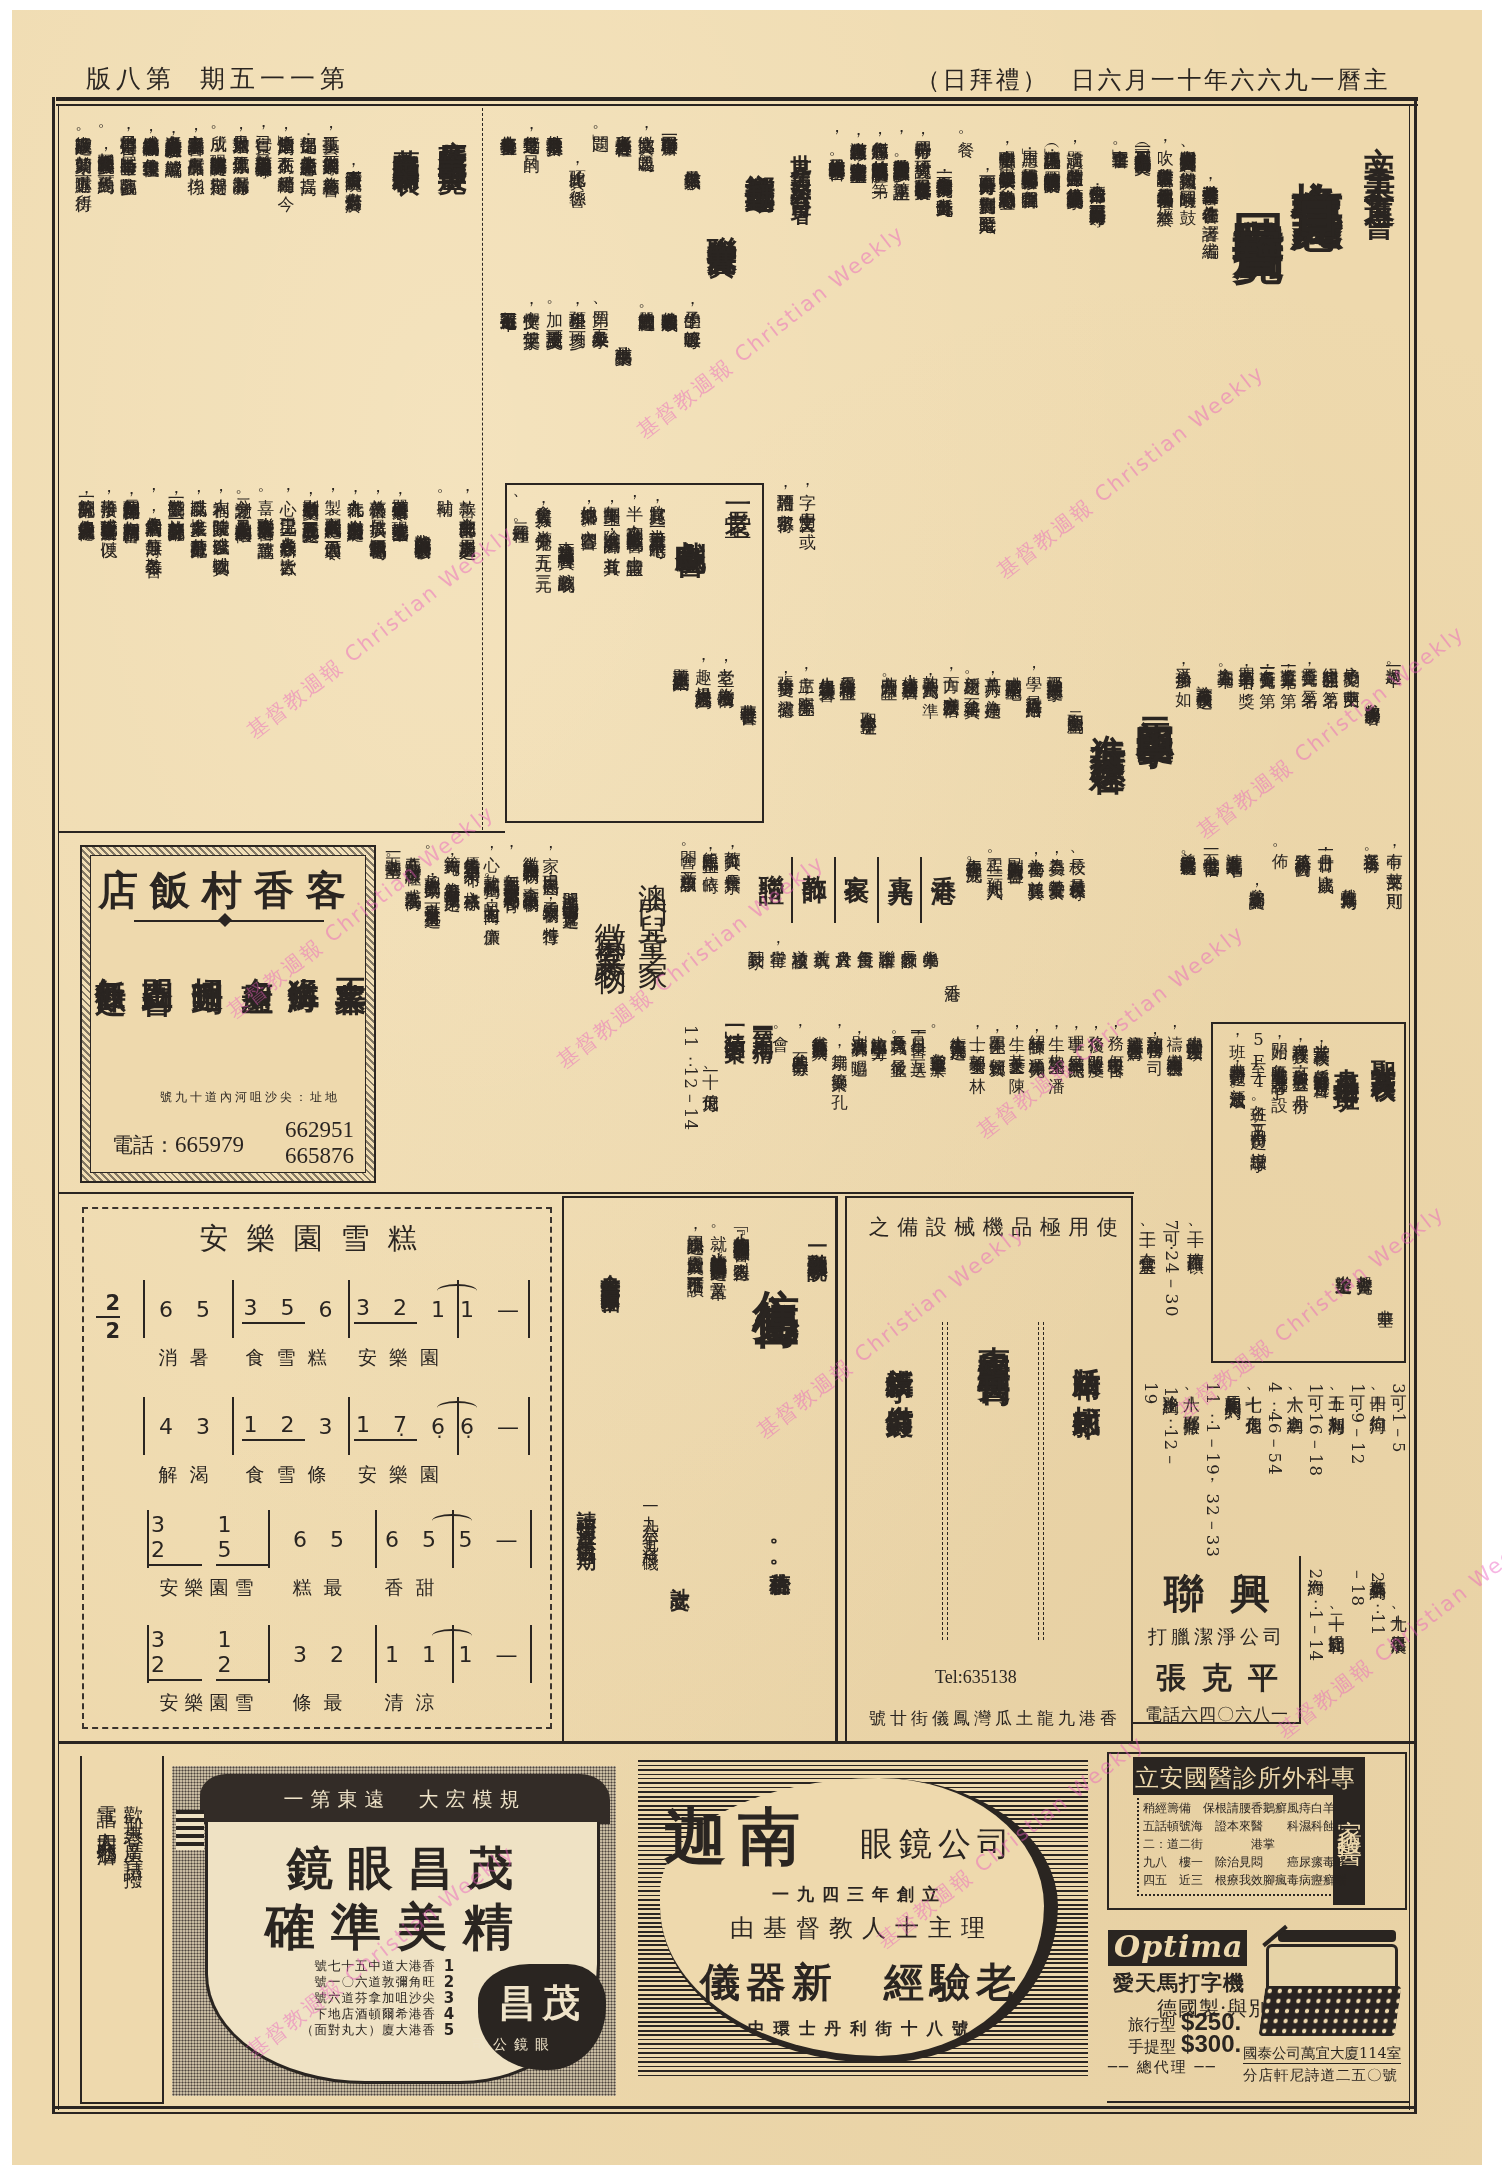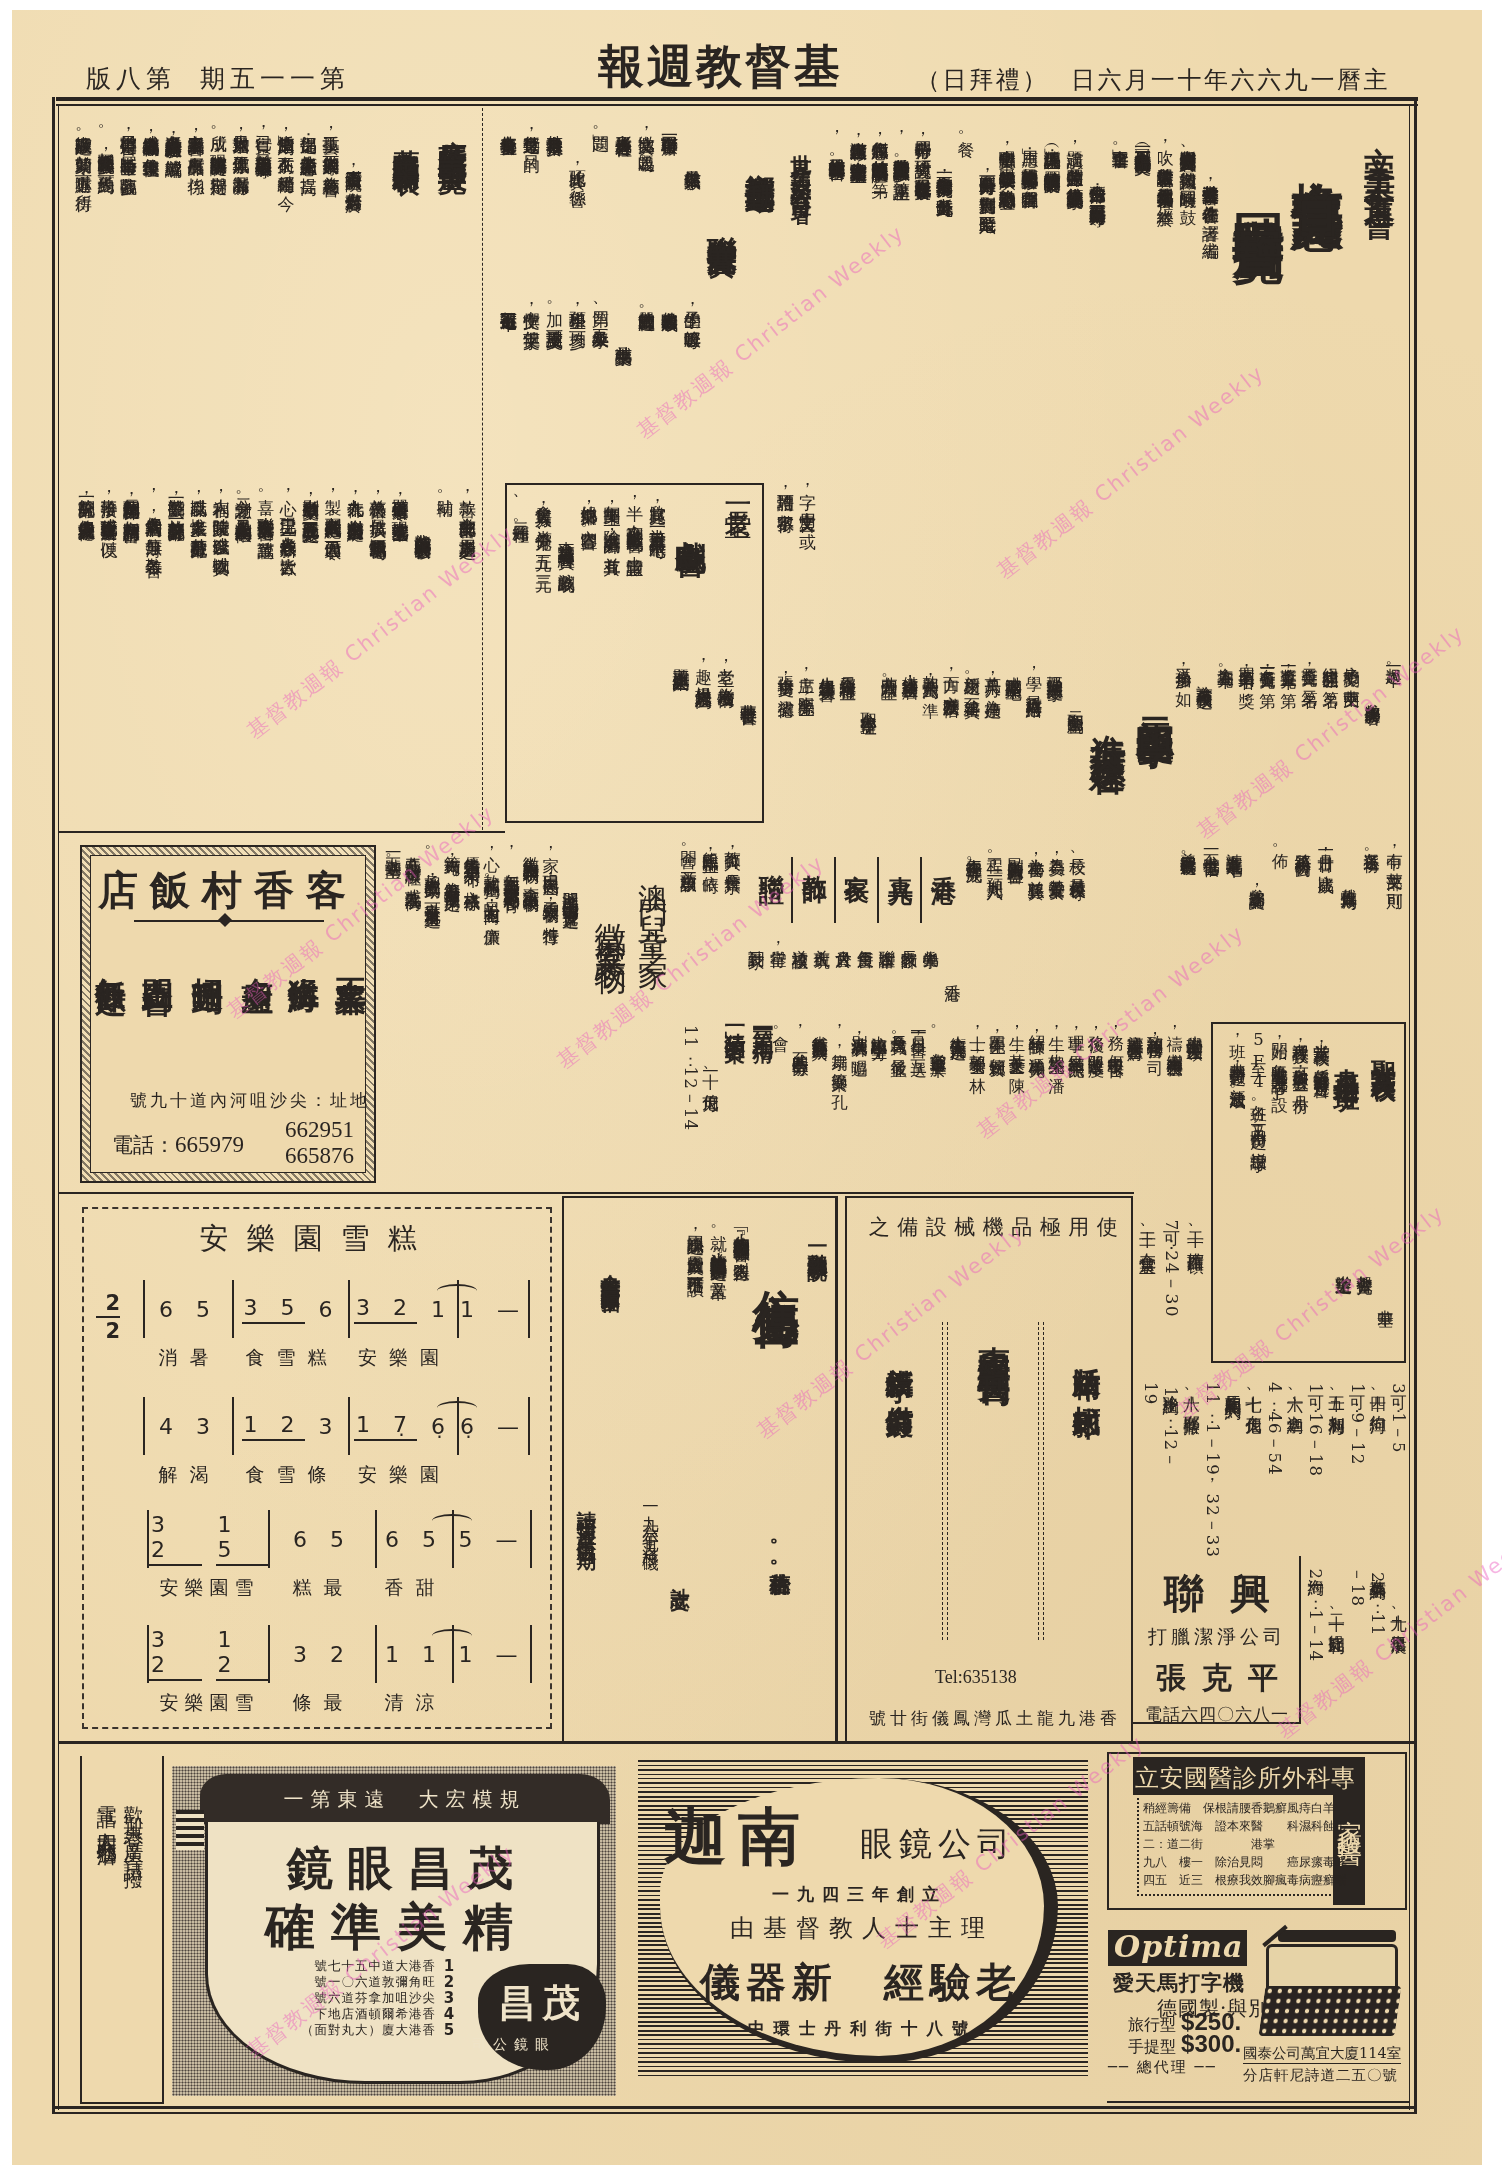--- a/index.html
+++ b/index.html
@@ -37,21 +37,20 @@
 </style>
 </head>
 <body>
 
 <div id="page">
   <div class="paper"></div>
 
   <div class="abs" style="left:86px;top:62px;width:290px;font-size:25px;letter-spacing:5px;direction:rtl;text-align:left;">
     <span class="rtl">第一一五期</span><span style="display:inline-block;width:24px"></span><span class="rtl">第八版</span>
   </div>
-  <div class="abs rtl b" style="left:598px;top:36px;font-size:46px;letter-spacing:3px;">基督教週報</div>
   <div class="abs" style="left:916px;top:64px;width:484px;font-size:24px;letter-spacing:2.6px;direction:rtl;text-align:left;">
     <span class="rtl">主曆一九六六年十一月六日</span><span style="display:inline-block;width:22px"></span><span class="rtl">（禮拜日）</span>
   </div>
 
   <div class="rule" style="left:56px;top:97px;width:1362px;height:4px;"></div>
   <div class="rule" style="left:56px;top:104px;width:1362px;height:1.5px;"></div>
   <div class="rule" style="left:52px;top:97px;width:3px;height:2017px;"></div>
   <div class="rule" style="left:58px;top:104px;width:1px;height:2006px;"></div>
   <div class="rule" style="left:1414px;top:97px;width:3px;height:2017px;"></div>
   <div class="rule" style="left:1409px;top:104px;width:1px;height:2006px;"></div>
@@ -302,21 +301,21 @@
     <div class="box" style="left:8px;top:8px;right:8px;bottom:8px;background:#eed9ad;border-width:1.5px;"></div>
     <div class="abs rtl sb" style="left:0;top:16px;width:292px;text-align:center;font-size:40px;letter-spacing:12px;">客香村飯店</div>
     <div class="abs" style="left:52px;top:73px;width:190px;height:2px;background:#2a2521;"></div>
     <div class="abs" style="left:138px;top:68px;width:10px;height:10px;background:#2a2521;transform:rotate(45deg);"></div>
     <div class="v b" style="left:252px;top:106px;width:34px;height:136px;font-size:31px;line-height:34px;letter-spacing:2px;">正宗客菜</div>
     <div class="v b" style="left:205px;top:106px;width:34px;height:136px;font-size:31px;line-height:34px;letter-spacing:2px;">生猛海鮮</div>
     <div class="v b" style="left:159px;top:106px;width:34px;height:136px;font-size:31px;line-height:34px;letter-spacing:2px;">名廚主理</div>
     <div class="v b" style="left:109px;top:106px;width:34px;height:136px;font-size:31px;line-height:34px;letter-spacing:2px;">招呼週到</div>
     <div class="v b" style="left:59px;top:106px;width:34px;height:136px;font-size:31px;line-height:34px;letter-spacing:2px;">上門到會</div>
     <div class="v b" style="left:12px;top:106px;width:34px;height:136px;font-size:31px;line-height:34px;letter-spacing:2px;">無任歡迎</div>
-    <div class="abs rtl" style="left:0;top:242px;width:336px;text-align:center;font-size:17px;letter-spacing:3px;">地址：尖沙咀河內道十九號</div>
+    <div class="abs rtl" style="left:0;top:242px;width:336px;text-align:center;font-size:12px;letter-spacing:3px;">地址：尖沙咀河內道十九號</div>
     <div class="abs" style="left:30px;top:284px;font-size:21px;white-space:nowrap;">
       <span>電話：</span><span style="font-family:'Liberation Serif',serif;font-size:23px;">665979</span>
     </div>
     <div class="abs" style="left:203px;top:270px;font-size:23px;font-family:'Liberation Serif',serif;">662951</div>
     <div class="abs" style="left:203px;top:296px;font-size:23px;font-family:'Liberation Serif',serif;">665876</div>
   </div>
 
   <div class="box" style="left:82px;top:1207px;width:470px;height:522px;border:2px dashed #3a332d;">
     <div class="abs" style="left:0;top:10px;width:466px;text-align:center;font-size:29px;letter-spacing:18px;">安樂園雪糕</div>
     <div class="tsig" style="left:12px;top:82px;">

